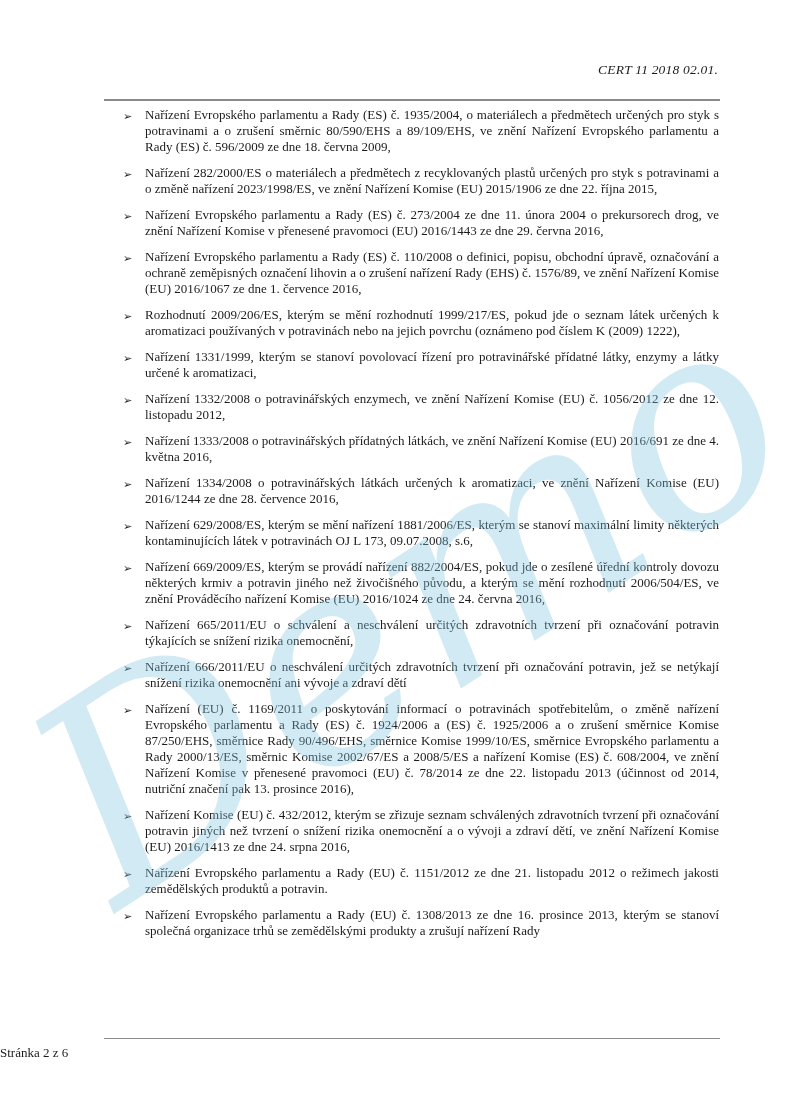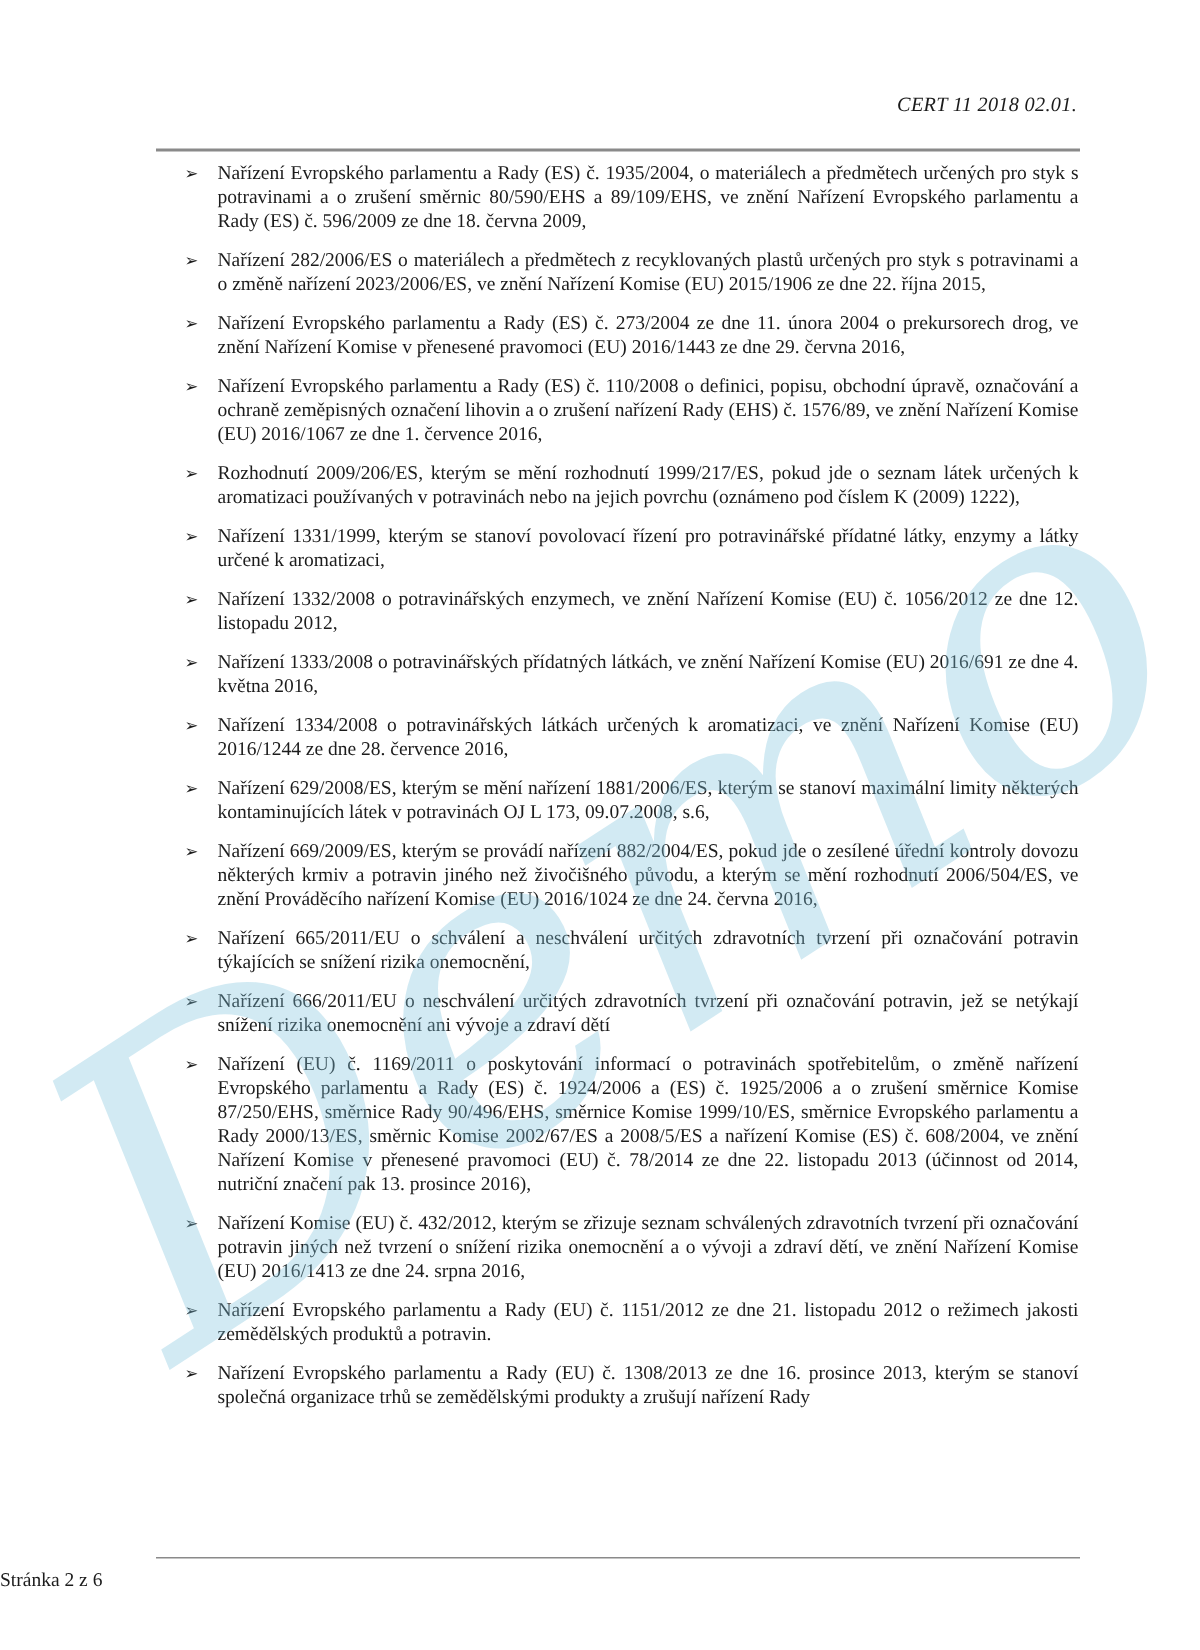--- a/index.html
+++ b/index.html
@@ -93,21 +93,21 @@
 <div class="page">
 
   <div class="doc-header">
     <span>CERT 11 2018 02.01.</span>
   </div>
 
   <hr class="header-rule">
 
   <div class="content" id="regulation-list">
       <div class="item"><span class="marker">➢</span><span><span class="bold">Nařízení Evropského parlamentu a Rady (ES) č. 1935/2004,</span><span> o materiálech a předmětech určených pro styk s potravinami a o zrušení směrnic 80/590/EHS a 89/109/EHS, ve znění Nařízení Evropského parlamentu a Rady (ES) č. </span><span class="bold">596/2009</span><span> ze dne 18. června 2009,</span></span></div>
-      <div class="item"><span class="marker">➢</span><span><span class="bold">Nařízení 282/2006/ES</span><span> o materiálech a předmětech z recyklovaných plastů určených pro styk s potravinami a o změně nařízení 2023/2006/ES, ve znění Nařízení Komise (EU) </span><span class="bold">2015/1906</span><span> ze dne 22. října 2015,</span></span></div>
+      <div class="item"><span class="marker">➢</span><span><span class="bold">Nařízení 282/2000/ES</span><span> o materiálech a předmětech z recyklovaných plastů určených pro styk s potravinami a o změně nařízení 2023/1998/ES, ve znění Nařízení Komise (EU) </span><span class="bold">2015/1906</span><span> ze dne 22. října 2015,</span></span></div>
       <div class="item"><span class="marker">➢</span><span><span class="bold">Nařízení Evropského parlamentu a Rady (ES) č. 273/2004</span><span> ze dne 11. února 2004 o prekursorech drog, ve znění Nařízení Komise v přenesené pravomoci (EU) 2016/1443 ze dne 29. června 2016,</span></span></div>
       <div class="item"><span class="marker">➢</span><span><span class="bold">Nařízení Evropského parlamentu a Rady (ES) č. 110/2008</span><span> o definici, popisu, obchodní úpravě, označování a ochraně zeměpisných označení lihovin a o zrušení nařízení Rady (EHS) č. 1576/89, ve znění Nařízení Komise (EU) 2016/1067 ze dne 1. července 2016,</span></span></div>
       <div class="item"><span class="marker">➢</span><span><span class="bold">Rozhodnutí 2009/206/ES</span><span>, kterým se mění rozhodnutí 1999/217/ES, pokud jde o seznam látek určených k aromatizaci používaných v potravinách nebo na jejich povrchu (oznámeno pod číslem K (2009) 1222),</span></span></div>
       <div class="item"><span class="marker">➢</span><span><span class="bold">Nařízení 1331/1999</span><span>, kterým se stanoví povolovací řízení pro potravinářské přídatné látky, enzymy a látky určené k aromatizaci,</span></span></div>
       <div class="item"><span class="marker">➢</span><span><span class="bold">Nařízení 1332/2008</span><span> o potravinářských enzymech, ve znění Nařízení Komise (EU) č. </span><span class="bold">1056/2012</span><span> ze dne 12. listopadu 2012,</span></span></div>
       <div class="item"><span class="marker">➢</span><span><span class="bold">Nařízení 1333/2008</span><span> o potravinářských přídatných látkách, ve znění Nařízení Komise (EU) </span><span class="bold">2016/691</span><span> ze dne 4. května 2016,</span></span></div>
       <div class="item"><span class="marker">➢</span><span><span class="bold">Nařízení 1334/2008</span><span> o potravinářských látkách určených k aromatizaci, ve znění Nařízení Komise (EU) </span><span class="bold">2016/1244</span><span> ze dne 28. července 2016,</span></span></div>
       <div class="item"><span class="marker">➢</span><span><span class="bold">Nařízení 629/2008/ES</span><span>, kterým se mění nařízení 1881/2006/ES, kterým se stanoví maximální limity některých kontaminujících látek v potravinách  OJ L 173, 09.07.2008, s.6,</span></span></div>
       <div class="item"><span class="marker">➢</span><span><span class="bold">Nařízení 669/2009/ES</span><span>, kterým se provádí nařízení  882/2004/ES, pokud jde o zesílené úřední kontroly dovozu některých krmiv a potravin jiného než živočišného původu, a kterým se mění rozhodnutí 2006/504/ES, ve znění Prováděcího nařízení Komise (EU) </span><span class="bold">2016/1024</span><span> ze dne 24. června 2016,</span></span></div>
       <div class="item"><span class="marker">➢</span><span><span class="bold">Nařízení 665/2011/EU</span><span> o schválení a neschválení určitých zdravotních tvrzení při označování potravin týkajících se snížení rizika onemocnění,</span></span></div>

